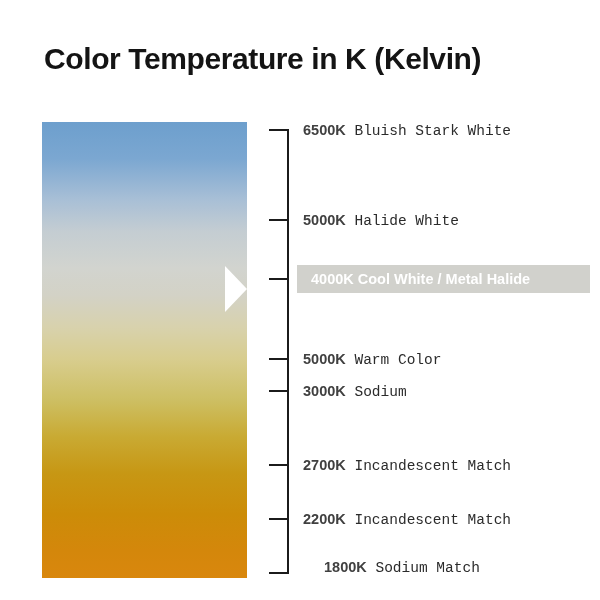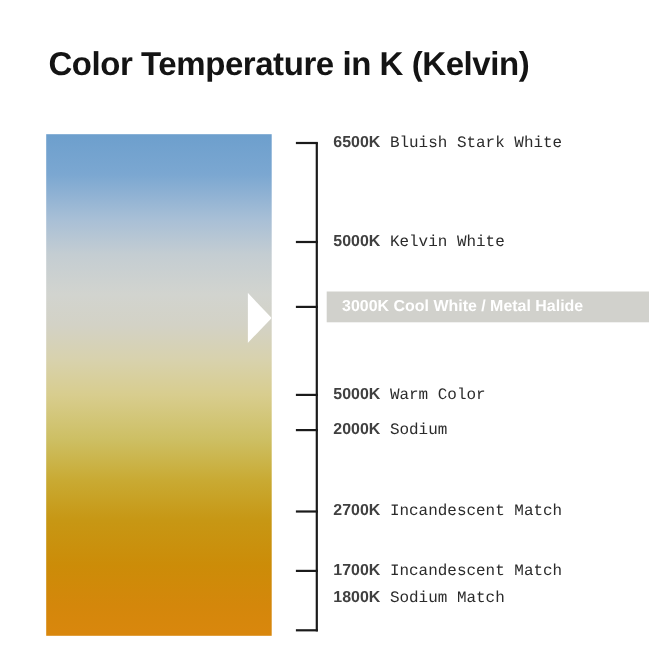--- a/index.html
+++ b/index.html
@@ -131,33 +131,33 @@
   <div id="chart-title">Color Temperature in K (Kelvin)</div>
 
   <div id="gradient-wrap">
     <div id="gradient-bar"></div>
     <div id="gradient-arrow-notch"></div>
   </div>
 
   <div id="axis-line"></div>
 
   <div id="highlight-bar"></div>
-  <div id="highlight-label">3000K Cool White / Metal Halide</div>
+  <div id="highlight-label">4000K Cool White / Metal Halide</div>
 
   <div id="ticks-and-labels">
       <div class="tick" style="top: 129px;"></div>
       <div class="row-label" style="top: 130px;"><span class="kelvin">6500K</span><span class="desc"> Bluish Stark White</span></div>
       <div class="tick" style="top: 219px;"></div>
-      <div class="row-label" style="top: 220px;"><span class="kelvin">5000K</span><span class="desc"> Kelvin White</span></div>
+      <div class="row-label" style="top: 220px;"><span class="kelvin">5000K</span><span class="desc"> Halide White</span></div>
       <div class="tick" style="top: 278px;"></div>
       <div class="tick" style="top: 358px;"></div>
       <div class="row-label" style="top: 359px;"><span class="kelvin">5000K</span><span class="desc"> Warm Color</span></div>
       <div class="tick" style="top: 390px;"></div>
-      <div class="row-label" style="top: 391px;"><span class="kelvin">2000K</span><span class="desc"> Sodium</span></div>
+      <div class="row-label" style="top: 391px;"><span class="kelvin">3000K</span><span class="desc"> Sodium</span></div>
       <div class="tick" style="top: 464px;"></div>
       <div class="row-label" style="top: 465px; text-align: right;"><span class="kelvin">2700K</span><span class="desc"> Incandescent Match</span></div>
       <div class="tick" style="top: 518px;"></div>
-      <div class="row-label" style="top: 519px;"><span class="kelvin">1700K</span><span class="desc"> Incandescent Match</span></div>
+      <div class="row-label" style="top: 519px;"><span class="kelvin">2200K</span><span class="desc"> Incandescent Match</span></div>
       <div class="tick" style="top: 572px;"></div>
-      <div class="row-label" style="top: 544px;"><span class="kelvin">1800K</span><span class="desc"> Sodium Match</span></div>
+      <div class="row-label" style="top: 567px; margin-left: 21px;"><span class="kelvin">1800K</span><span class="desc"> Sodium Match</span></div>
     </div>
 
 </div>
 
 </body></html>

